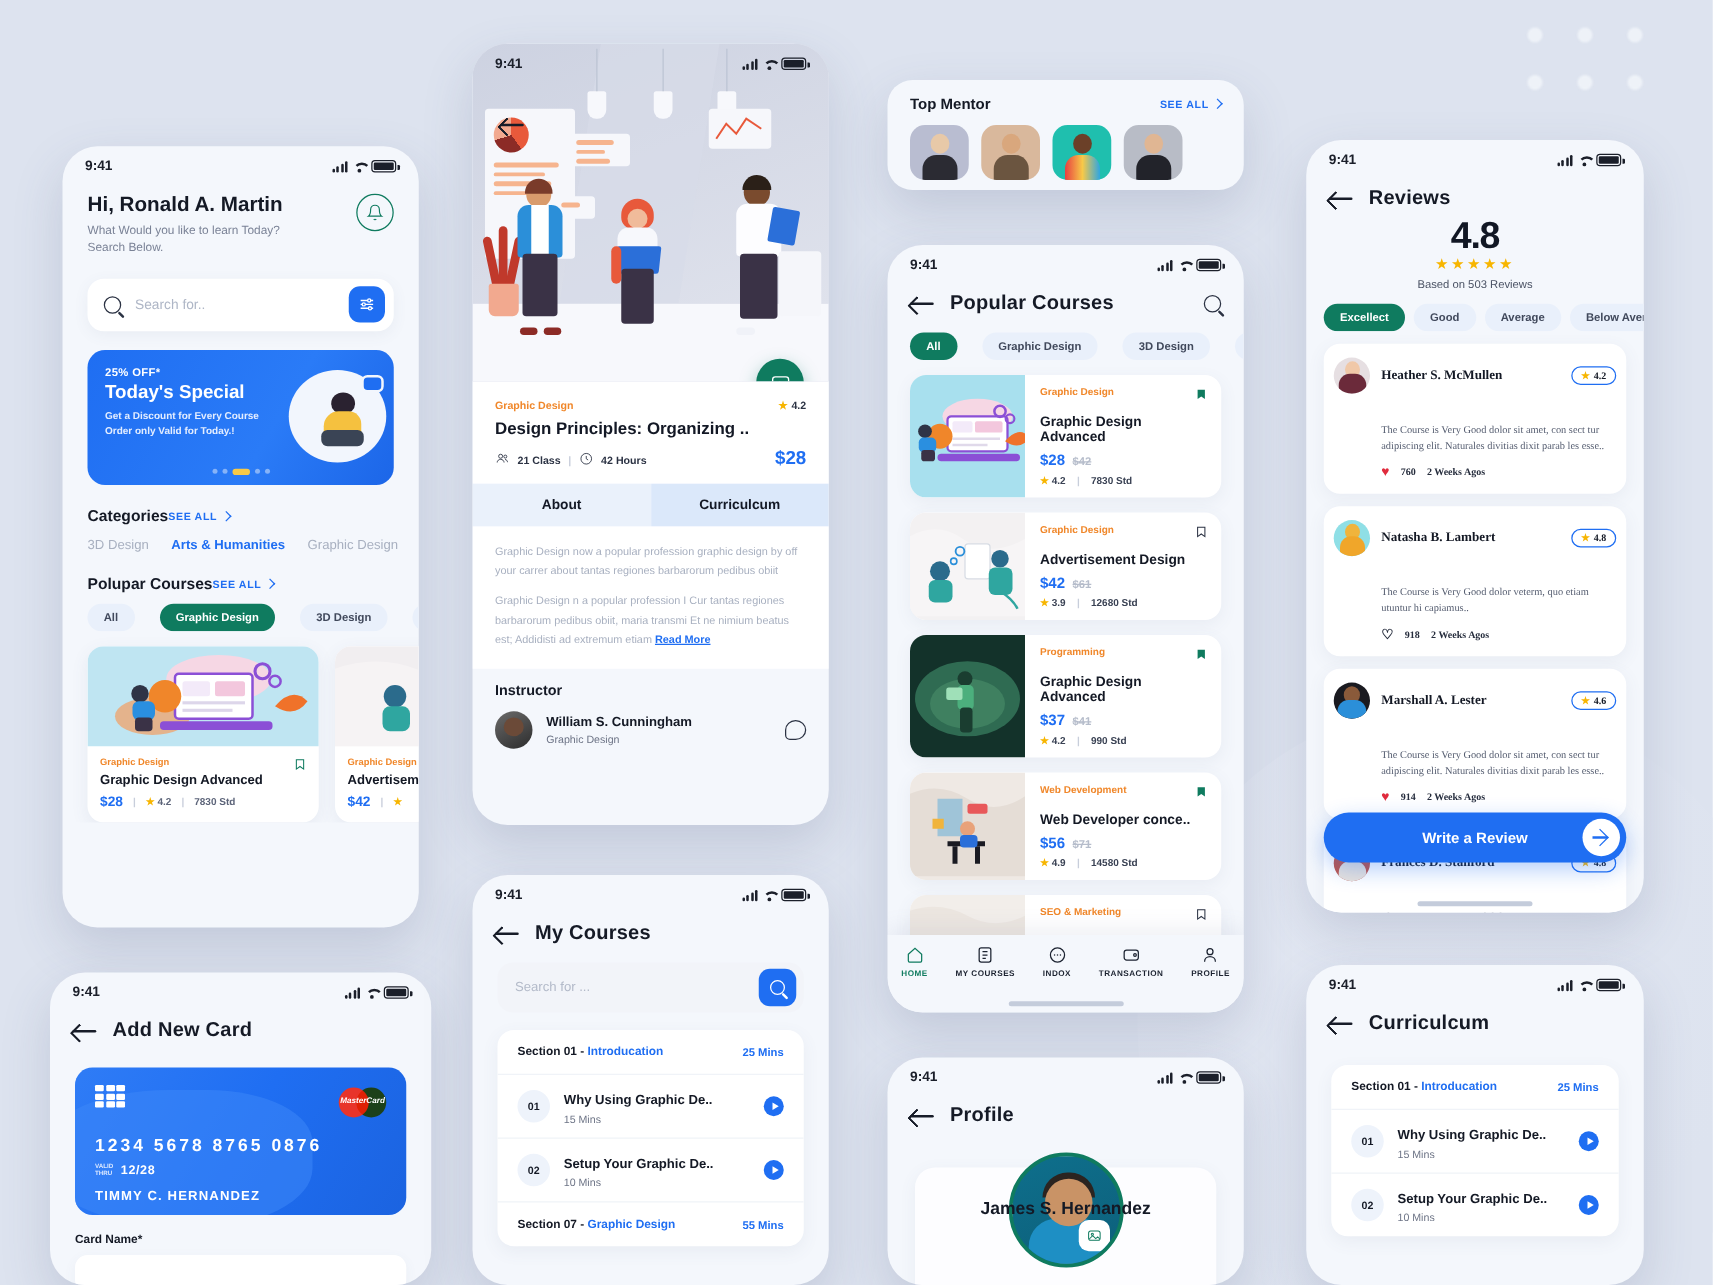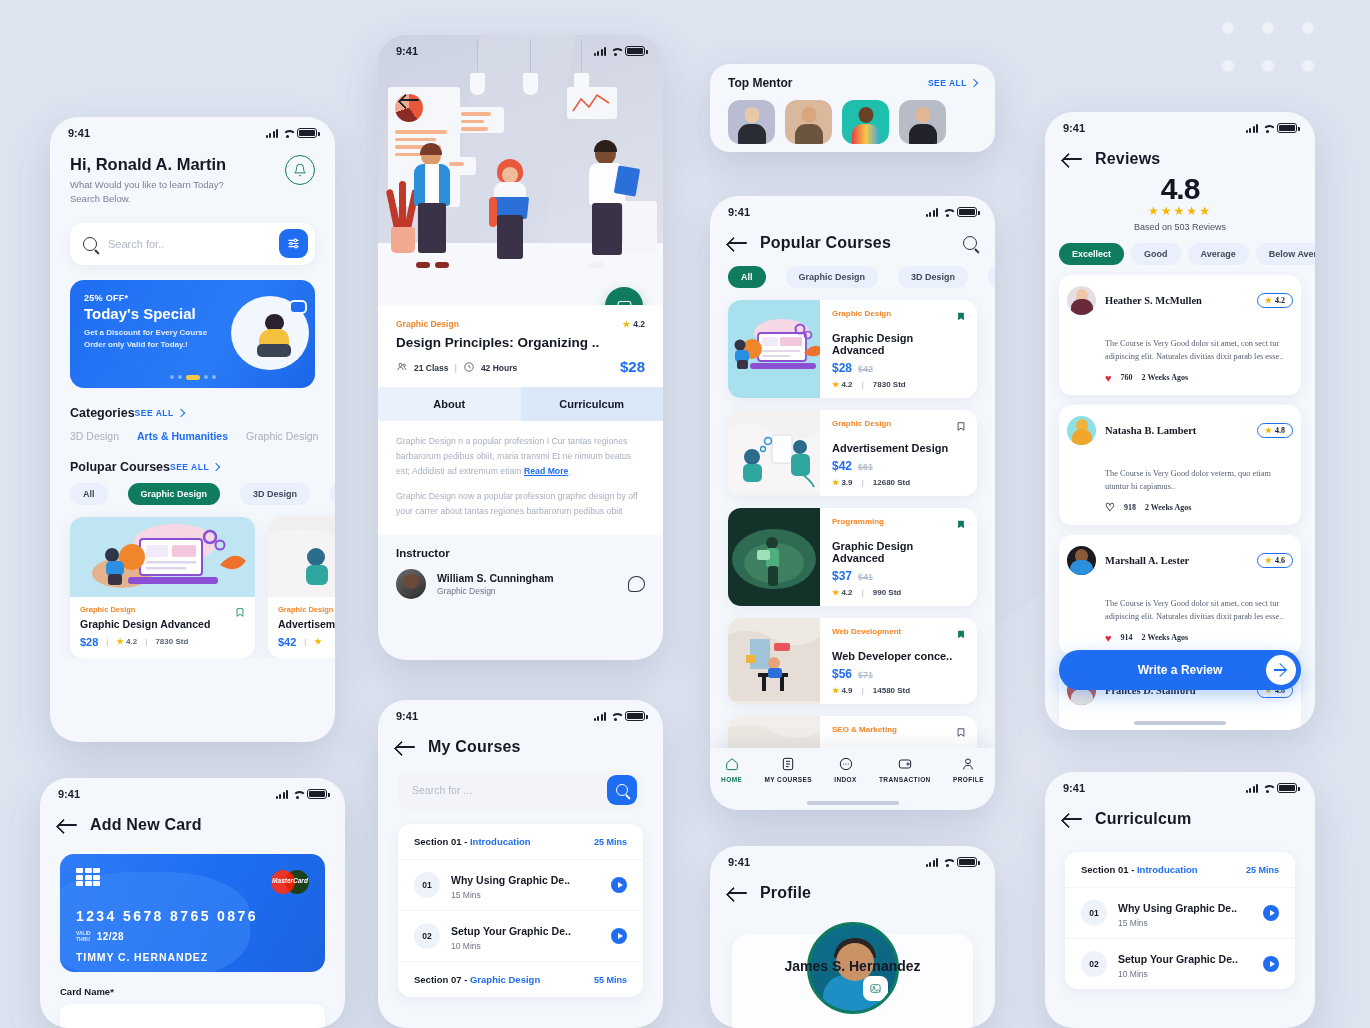--- a/index.html
+++ b/index.html
@@ -549,22 +549,22 @@
         <span>42 Hours</span>
       </span>
       <span class="dprice">$28</span>
     </div>
   </div>
   <div class="tabs">
     <div class="tab">About</div>
     <div class="tab on">Curriculcum</div>
   </div>
   <div class="abox">
+    <p class="apara">Graphic Design now a popular profession graphic design by off your carrer about tantas regiones barbarorum pedibus obiit</p>
     <p class="apara"><span>Graphic Design n a popular profession I Cur tantas regiones barbarorum pedibus obiit, maria transmi Et ne nimium beatus est; Addidisti ad extremum etiam </span><a class="rm">Read More</a></p>
-    <p class="apara">Graphic Design now a popular profession graphic design by off your carrer about tantas regiones barbarorum pedibus obiit</p>
   </div>
   <div class="inst-title">Instructor</div>
   <div class="inst">
     <div class="inst-av"></div>
     <div>
       <div class="inst-n">William S. Cunningham</div>
       <div class="inst-r">Graphic Design</div>
     </div>
     <span class="chatic"></span>
   </div>

